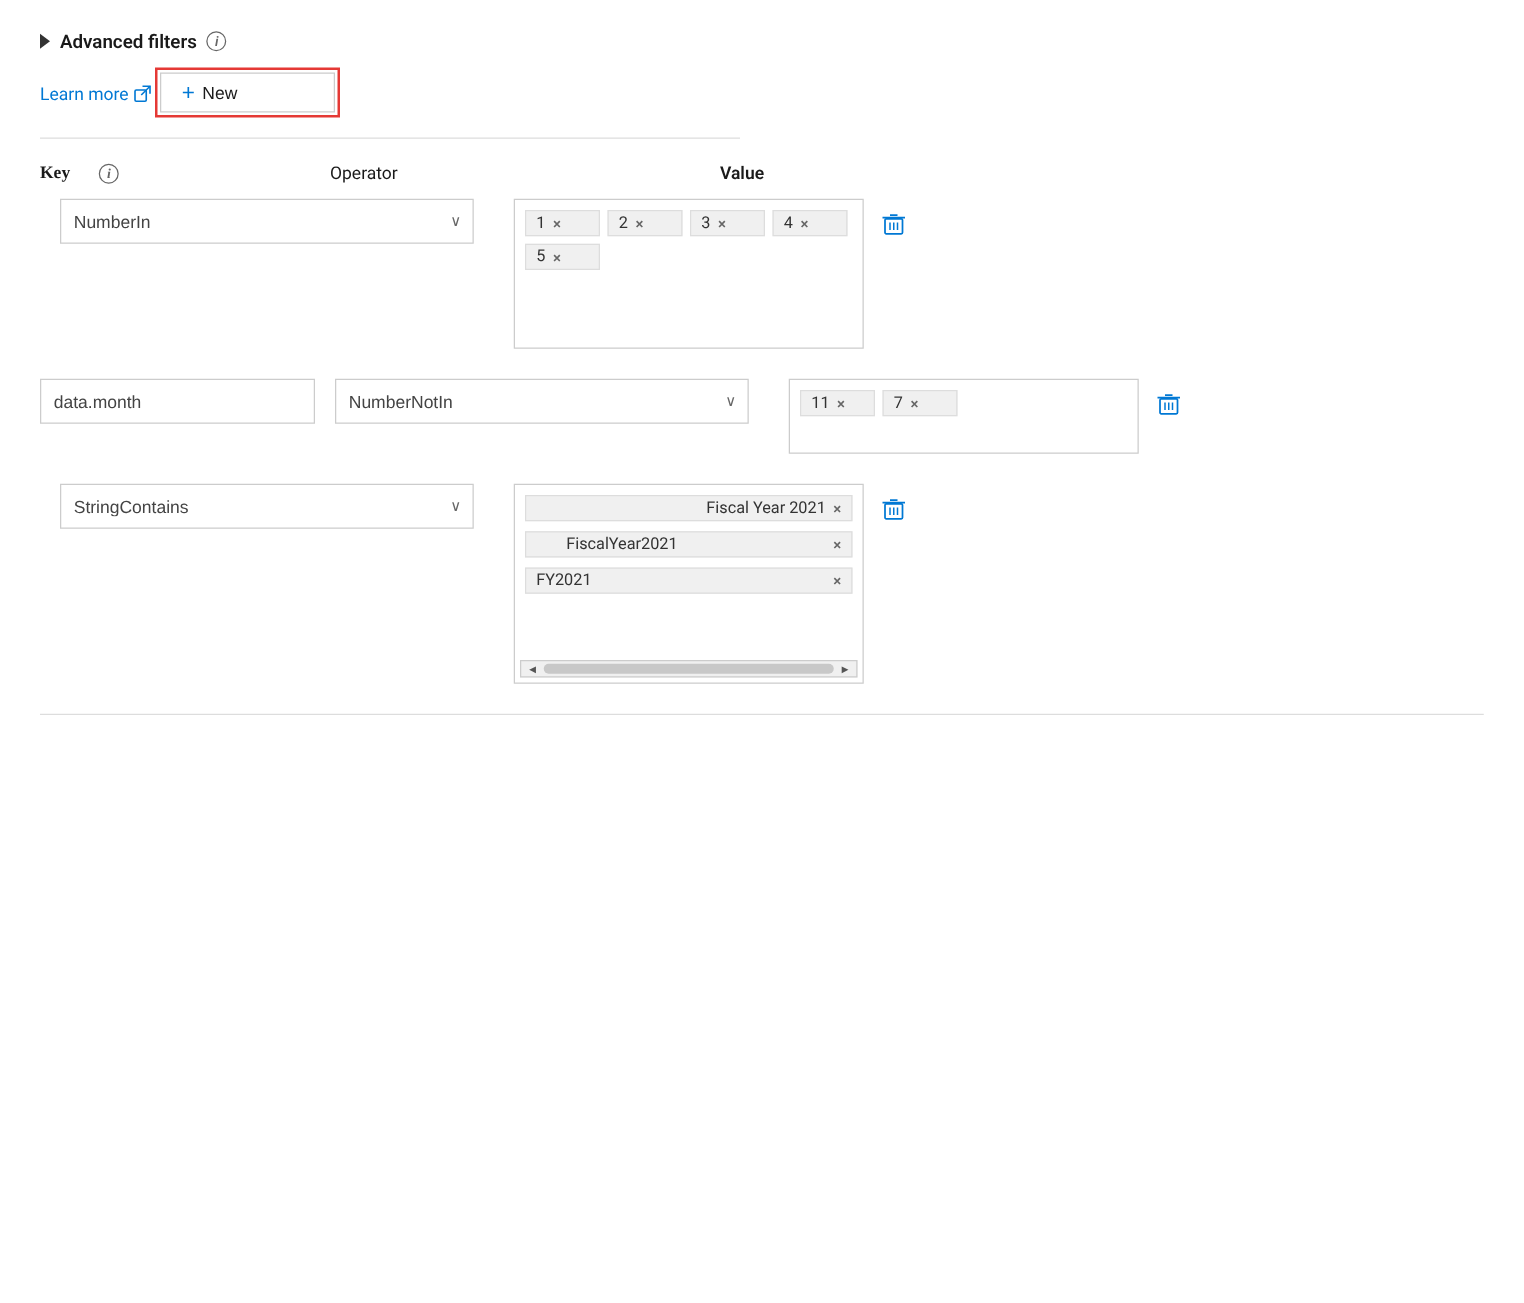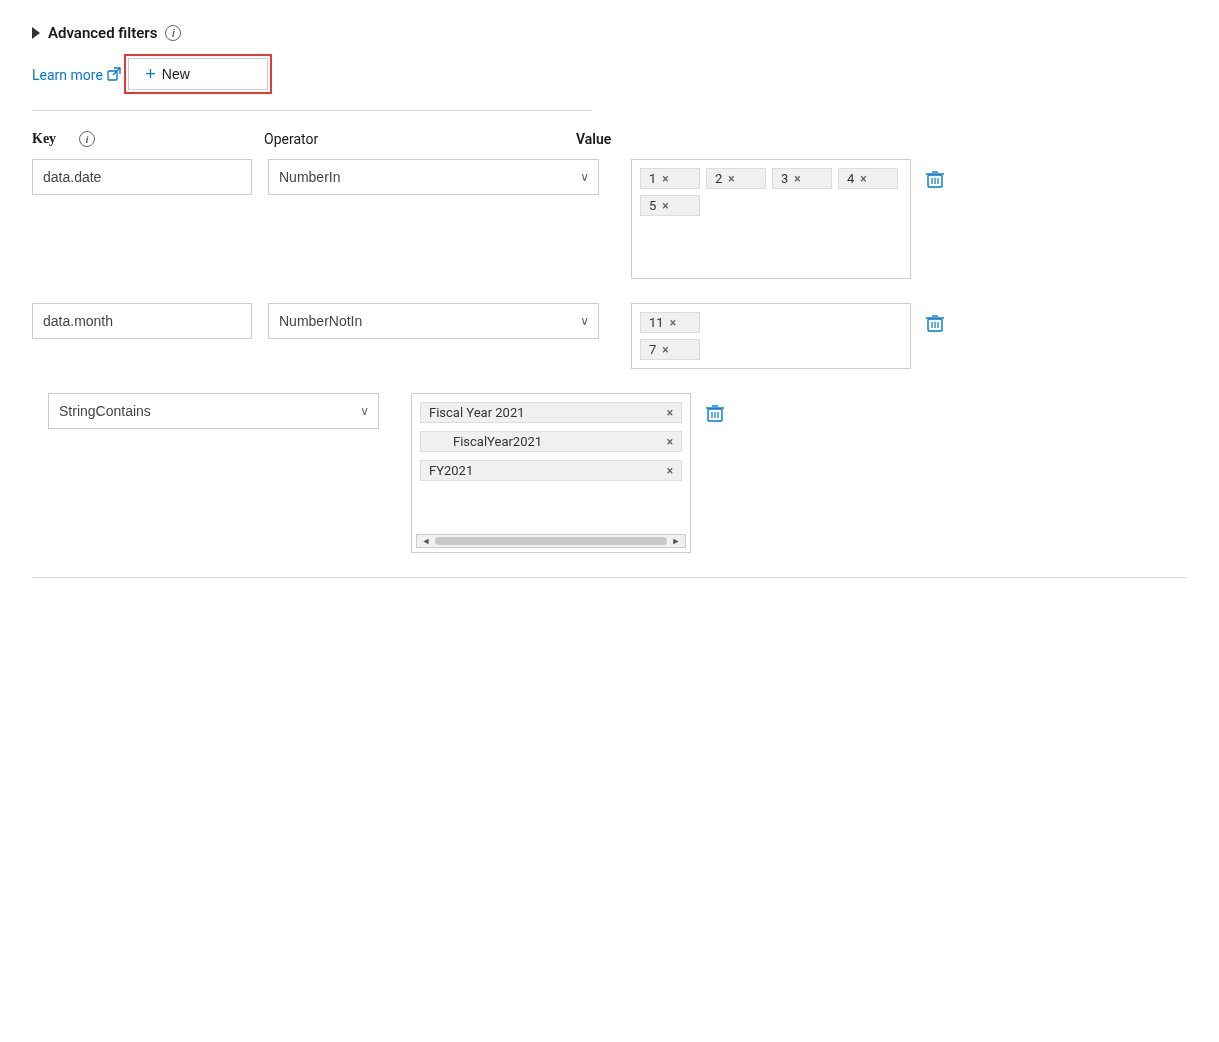--- a/index.html
+++ b/index.html
@@ -310,21 +310,20 @@
     <div class="col-key">
       <span>Key</span>
       <span class="info-icon">i</span>
     </div>
     <div class="col-operator">Operator</div>
     <div class="col-value">Value</div>
   </div>
 
   
   <div class="filter-row">
-    <input class="key-input" type="text" value="data.date" style="">
     <div class="operator-select-wrapper">
       <select class="operator-select">
         <option>NumberIn</option>
         <option>NumberNotIn</option>
         <option>StringContains</option>
       </select>
       <span class="chevron-down">∨</span>
     </div>
     <div class="value-area" style="min-height:120px; width:280px;">
       <div style="display:flex; gap:6px; flex-wrap:wrap; width:100%;">
@@ -366,21 +365,21 @@
   <div class="filter-row">
     <input class="key-input" type="text" value="data.month" style="">
     <div class="operator-select-wrapper">
       <select class="operator-select">
         <option>NumberNotIn</option>
         <option>NumberIn</option>
         <option>StringContains</option>
       </select>
       <span class="chevron-down">∨</span>
     </div>
-    <div class="value-area" style="min-height:60px; width:280px;flex-direction:column;">
+    <div class="value-area" style="min-height:60px; width:280px;">
       <span class="value-tag">
         <span>11</span>
         <span class="tag-close">×</span>
       </span>
       <span class="value-tag">
         <span>7</span>
         <span class="tag-close">×</span>
       </span>
     </div>
     <button class="delete-btn" title="Delete filter">
@@ -400,21 +399,21 @@
     <div class="operator-select-wrapper">
       <select class="operator-select">
         <option>StringContains</option>
         <option>NumberIn</option>
         <option>NumberNotIn</option>
       </select>
       <span class="chevron-down">∨</span>
     </div>
     <div class="value-area with-scrollbar" style="min-height:160px; width:280px;">
       <div style="display:flex; flex-direction:column; gap:8px; width:100%;">
-        <span class="value-tag" style="justify-content:space-between;">
+        <span class="value-tag" style="justify-content:flex-end;">
           <span>Fiscal Year 2021</span>
           <span class="tag-close">×</span>
         </span>
         <span class="value-tag" style="justify-content:space-between;padding-left:32px;">
           <span>FiscalYear2021</span>
           <span class="tag-close">×</span>
         </span>
         <span class="value-tag" style="justify-content:space-between;">
           <span>FY2021</span>
           <span class="tag-close">×</span>

